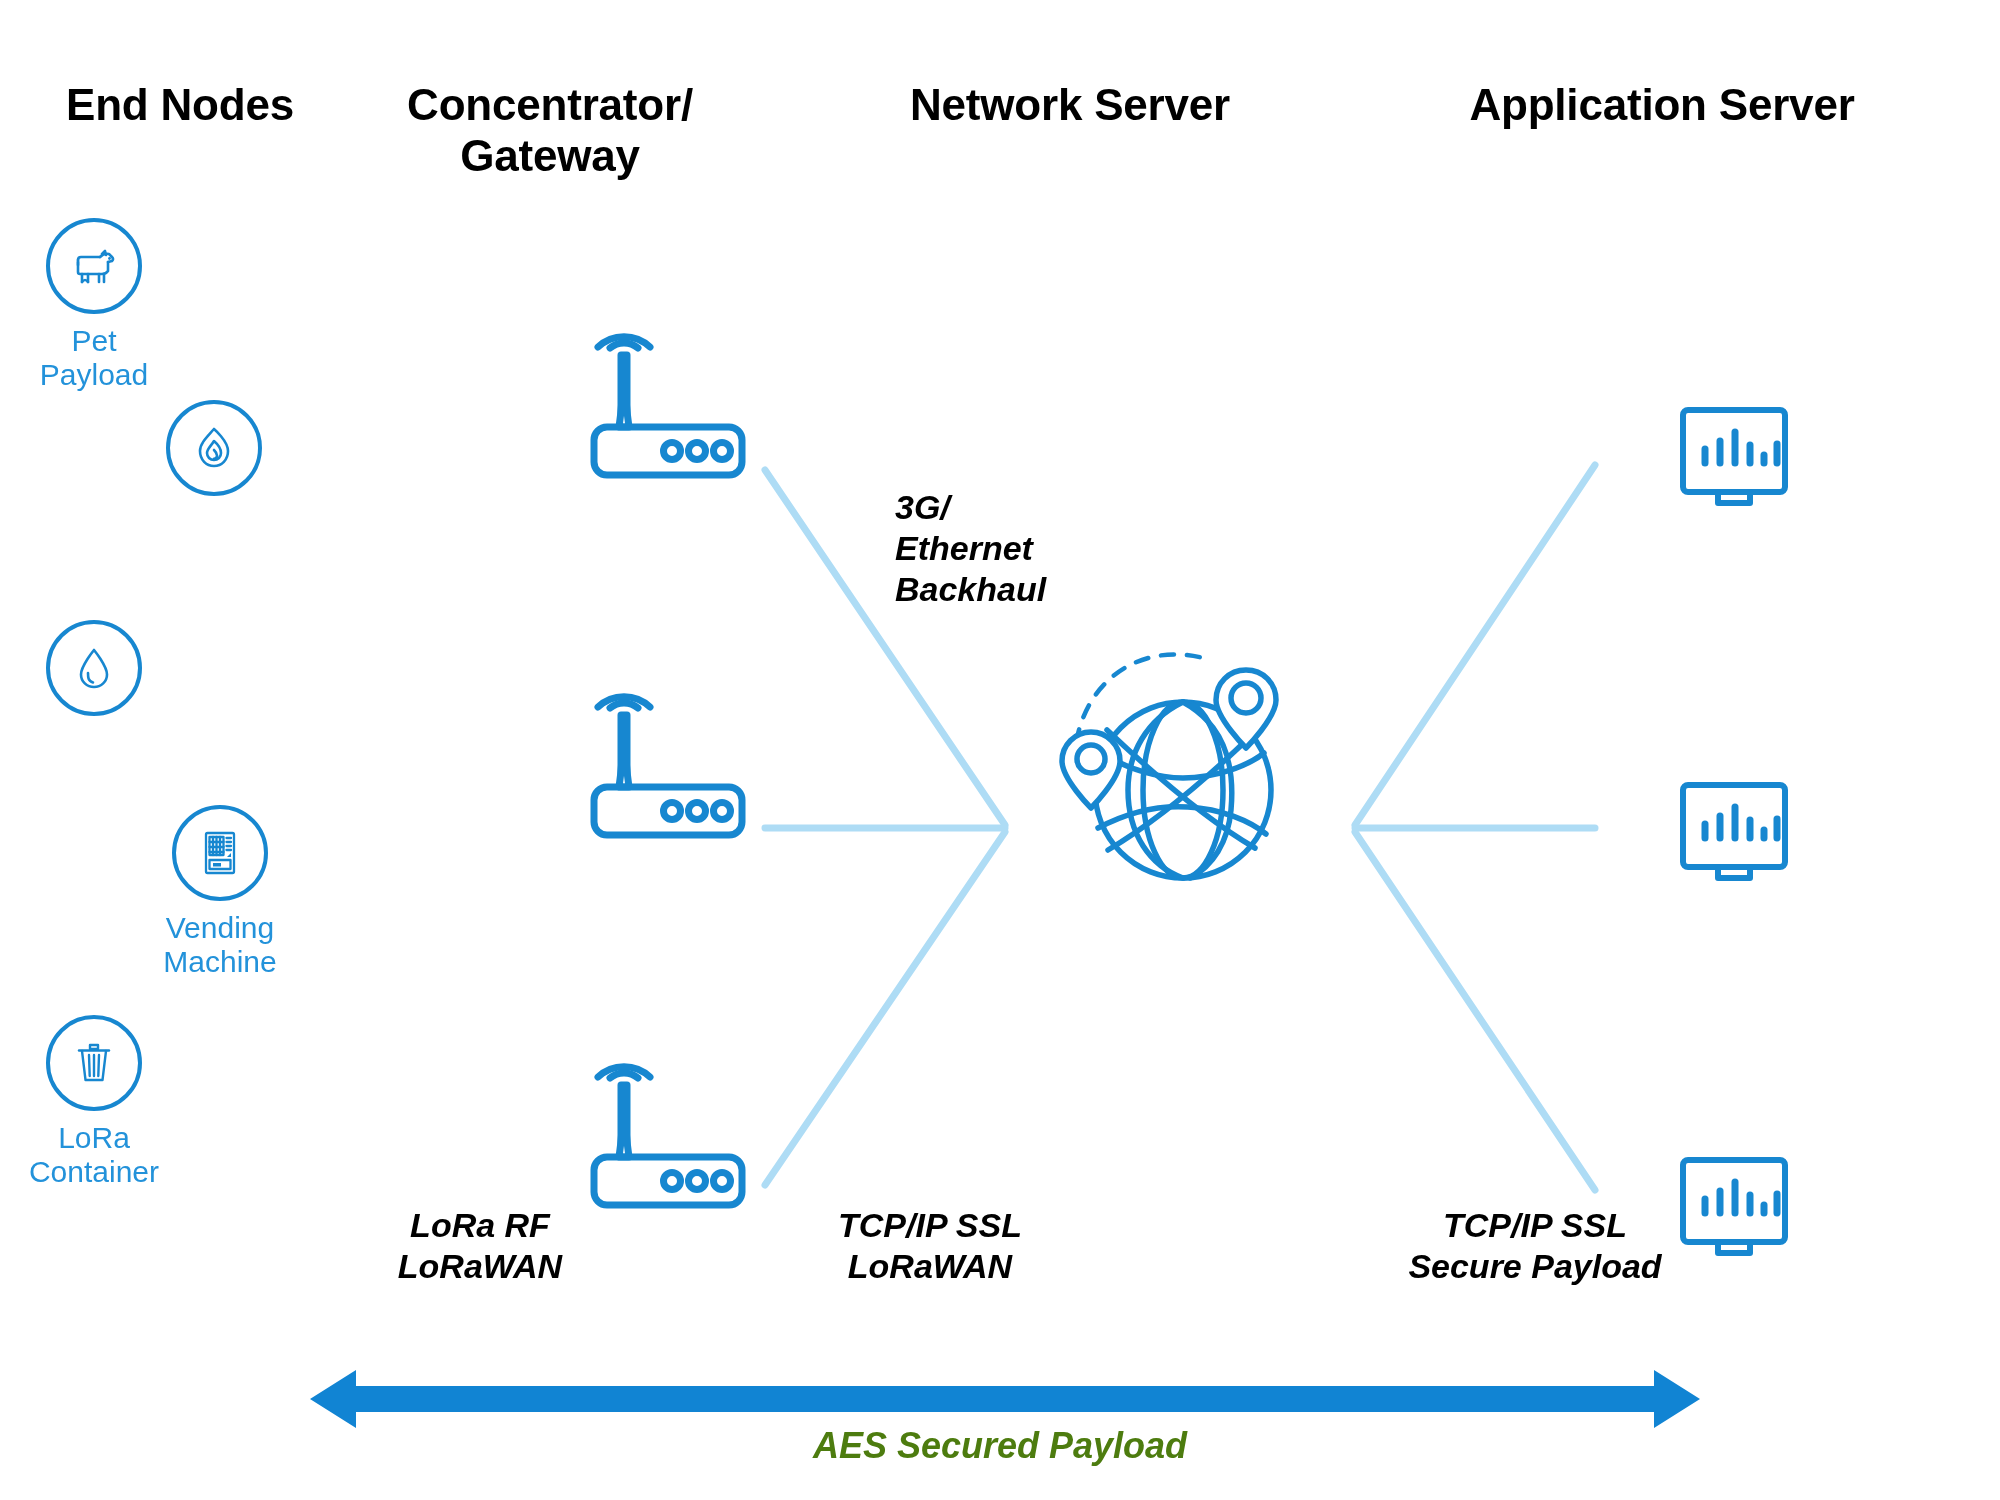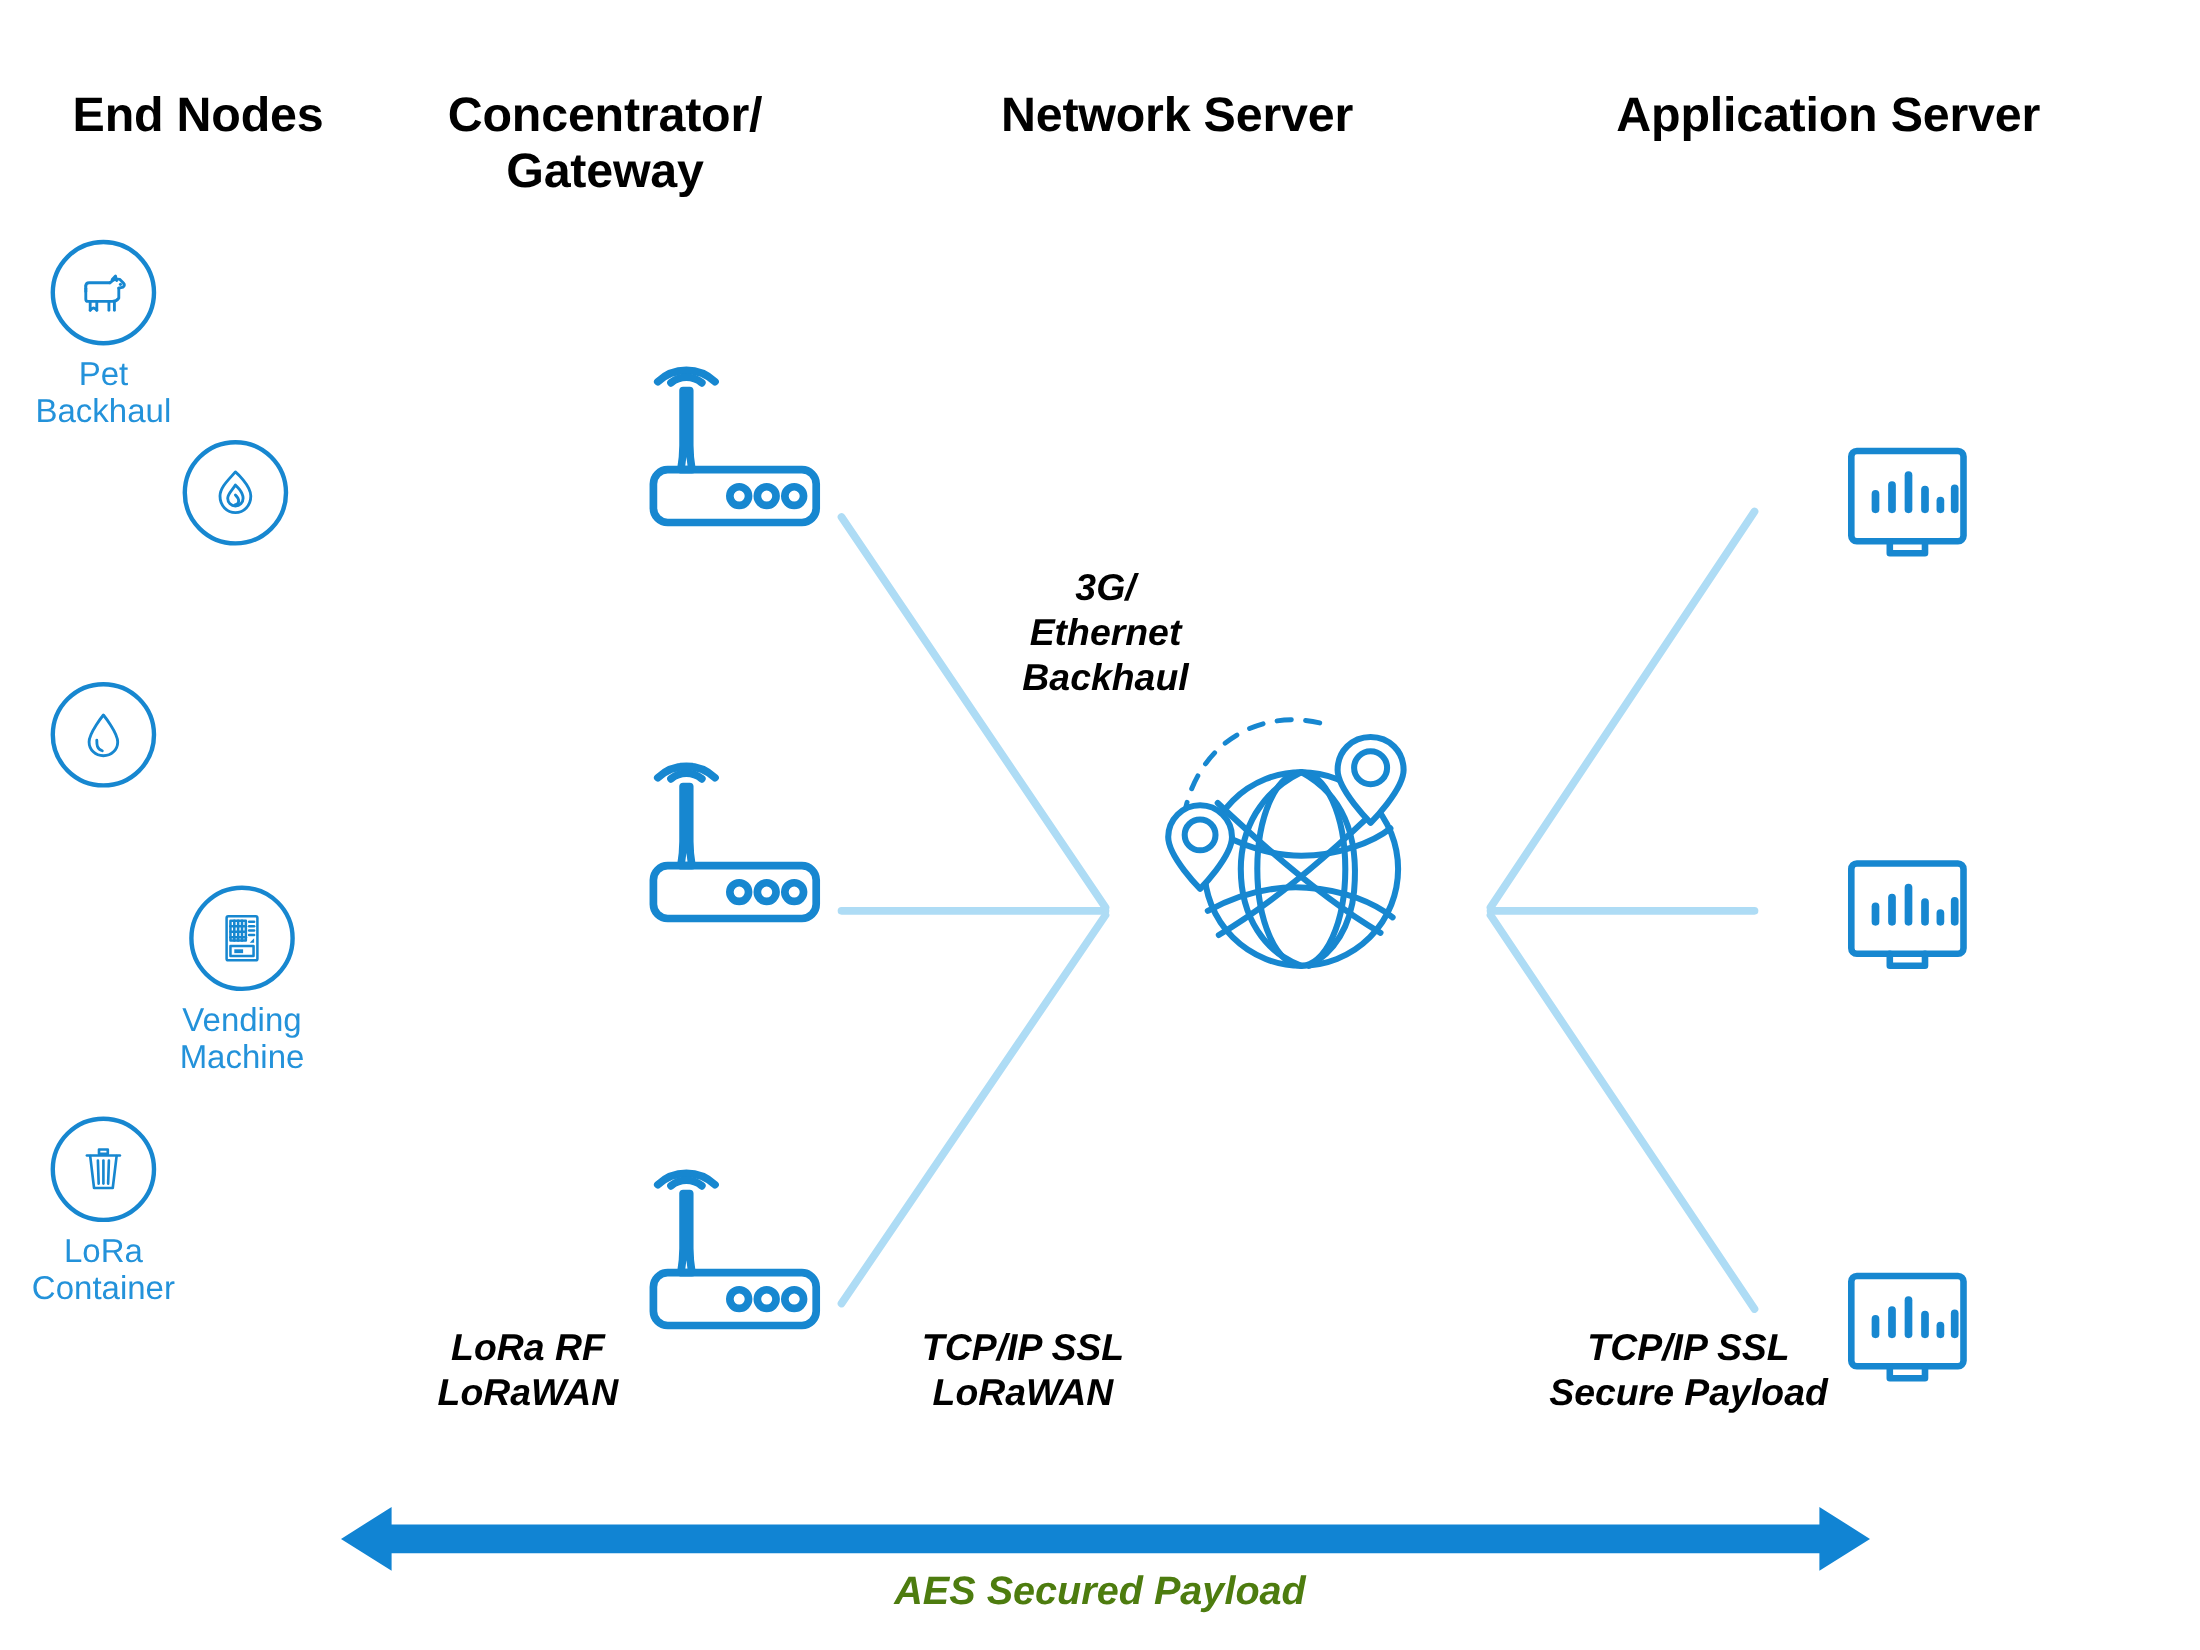--- a/index.html
+++ b/index.html
@@ -103,21 +103,21 @@
   
   .annot {
     position: absolute;
     font-style: italic;
     font-weight: bold;
     font-size: 34px;
     color: #000000;
     line-height: 1.2;
     white-space: pre-line;
   }
-  #annot-backhaul  { left: 895px;  top: 514px; width: 220px; text-align: center; }
+  #annot-backhaul  { left: 895px;  top: 487px; width: 220px; text-align: left; }
   #annot-lora      { left: 340px;  top: 1205px; width: 280px; text-align: center; }
   #annot-tcpip-lw  { left: 780px;  top: 1205px; width: 300px; text-align: center; }
   #annot-tcpip-sp  { left: 1370px; top: 1205px; width: 330px; text-align: center; }
 
   #aes-label {
     position: absolute;
     left: 0;
     top: 1425px;
     width: 2000px;
     text-align: center;
@@ -172,21 +172,21 @@
         <path d="M16 36 L16 44"></path>
         <path d="M22 36 L22 44"></path>
         <path d="M33 36 L33 44"></path>
         <path d="M38 36 L38 44"></path>
         <path d="M16 44 Q19 40 22 44"></path>
         <path d="M12 24 L12 27"></path>
       </g>
     </svg>
   </div>
   <div class="node-label">Pet
-Backhaul</div>
+Payload</div>
 </div>
 
 <div class="node" id="node-smoke">
   <div class="node-circle">
     <svg width="56" height="56" viewBox="0 0 56 56">
       <g fill="none" stroke="#1787D0" stroke-width="2.6" stroke-linecap="round" stroke-linejoin="round">
         <path d="M28 9 C28 9 42 21 42 31 C42 39.8 35.7 46 28 46 C20.3 46 14 39.8 14 31 C14 23 22 16 28 9 Z"></path>
         <path d="M28 21 C28 21 35 27 35 33 C35 37 31.9 40 28 40 C24.1 40 21 37 21 33 C21 29 25 26 28 21 Z"></path>
         <path d="M28 30 C28 30 31 33 31 35.5 C31 37.4 29.6 38.7 28 38.7"></path>
       </g>

